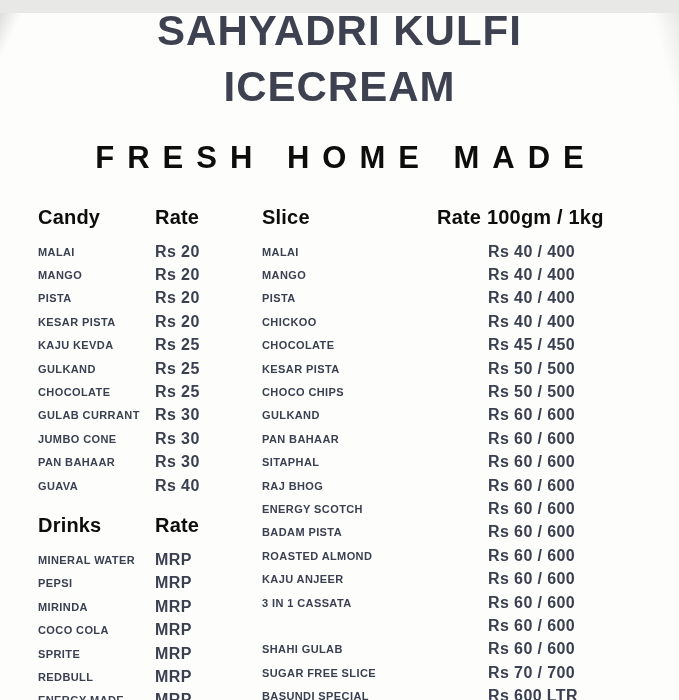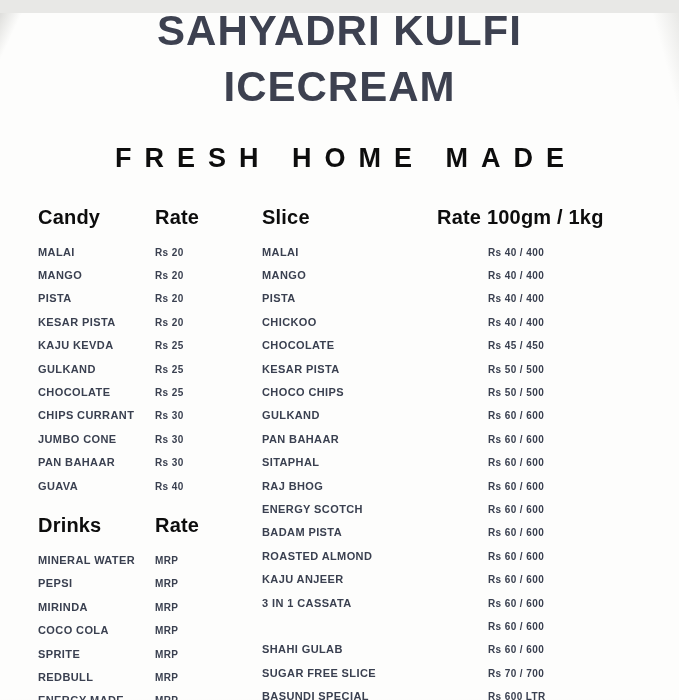--- a/index.html
+++ b/index.html
@@ -26,21 +26,21 @@
     position: absolute; top: -10px; left: 0; right: 0;
     text-align: center;
     font-size: 42px; font-weight: 900;
     letter-spacing: 1px;
     line-height: 56px;
     color: var(--title, #3d4150);
   }
   .tagline {
     position: absolute; top: 128px; left: 0; right: 0;
     text-align: center;
-    font-size: 27px; font-weight: 900;
+    font-size: 31px; font-weight: 900;
     line-height: 34px;
     letter-spacing: 13px;
     padding-left: 13px; 
     color: var(--heading, #0b0b0b);
   }
 
   .col { position: absolute; top: 188px; }
   .col.left  { left: 38px;  width: 218px; }
   .col.right { left: 262px; width: 412px; }
 
@@ -66,21 +66,21 @@
     white-space: nowrap;
   }
   .item-name {
     font-size: 11px; font-weight: 700;
     letter-spacing: 0.4px;
     color: var(--text, #3a4050);
   }
   .item-rate {
     position: absolute; top: 50%;
     transform: translateY(-50%);
-    font-size: 10px; font-weight: 700;
+    font-size: 16px; font-weight: 700;
     letter-spacing: 0.4px;
     color: var(--text, #3a4050);
   }
   .col.left  .item-rate { left: 117px; }
   .col.right .item-rate { left: 226px; }
 </style>
 </head>
 <body>
 
 <div class="page">
@@ -123,21 +123,21 @@
         </div>
         <div class="row">
           <span class="item-name">GULKAND</span>
           <span class="item-rate">Rs 25</span>
         </div>
         <div class="row">
           <span class="item-name">CHOCOLATE</span>
           <span class="item-rate">Rs 25</span>
         </div>
         <div class="row">
-          <span class="item-name">CHIPS CURRANT</span>
+          <span class="item-name">GULAB CURRANT</span>
           <span class="item-rate">Rs 30</span>
         </div>
         <div class="row">
           <span class="item-name">JUMBO CONE</span>
           <span class="item-rate">Rs 30</span>
         </div>
         <div class="row">
           <span class="item-name">PAN BAHAAR</span>
           <span class="item-rate">Rs 30</span>
         </div>

